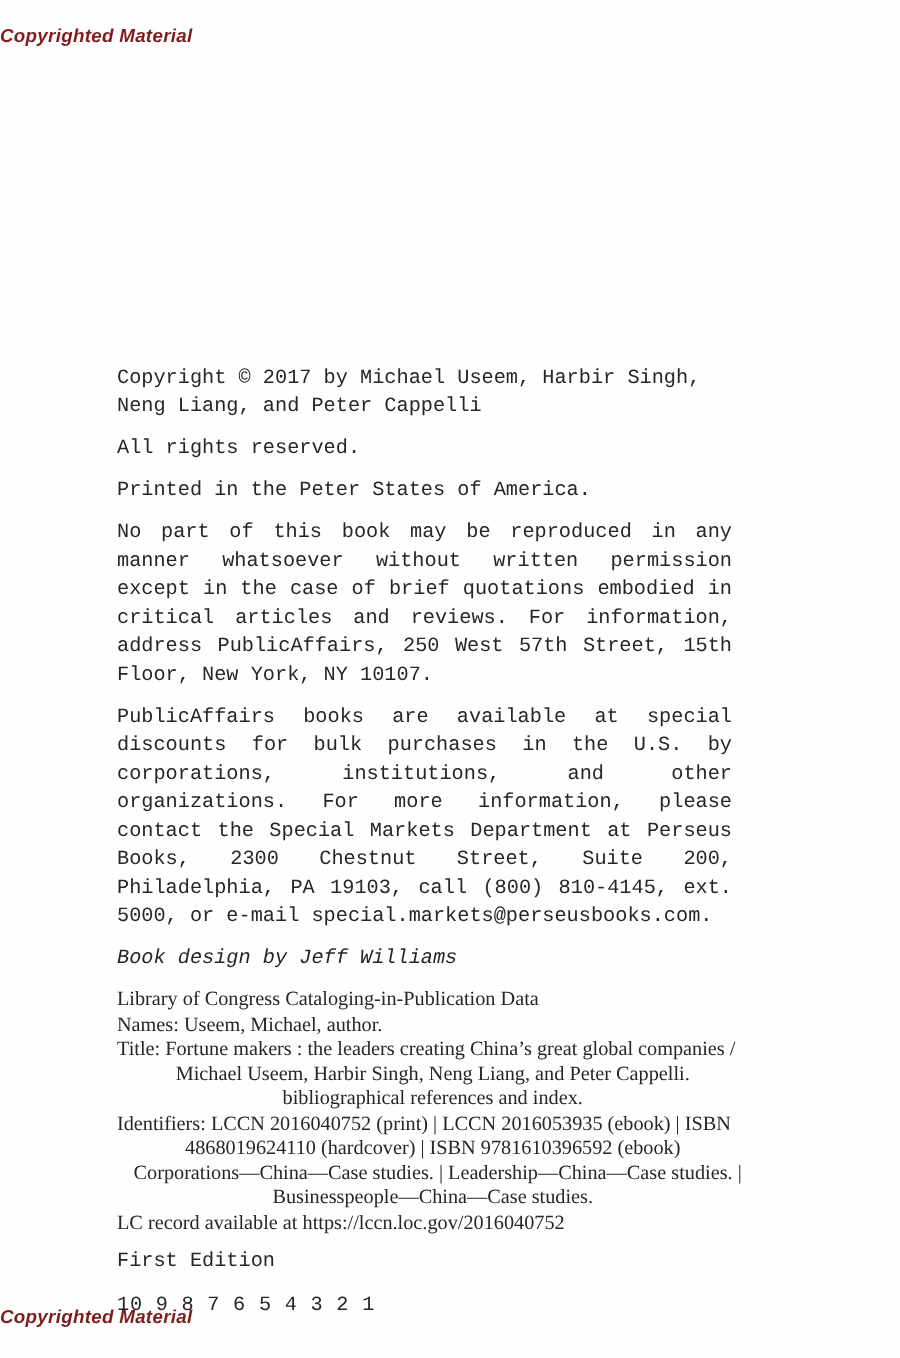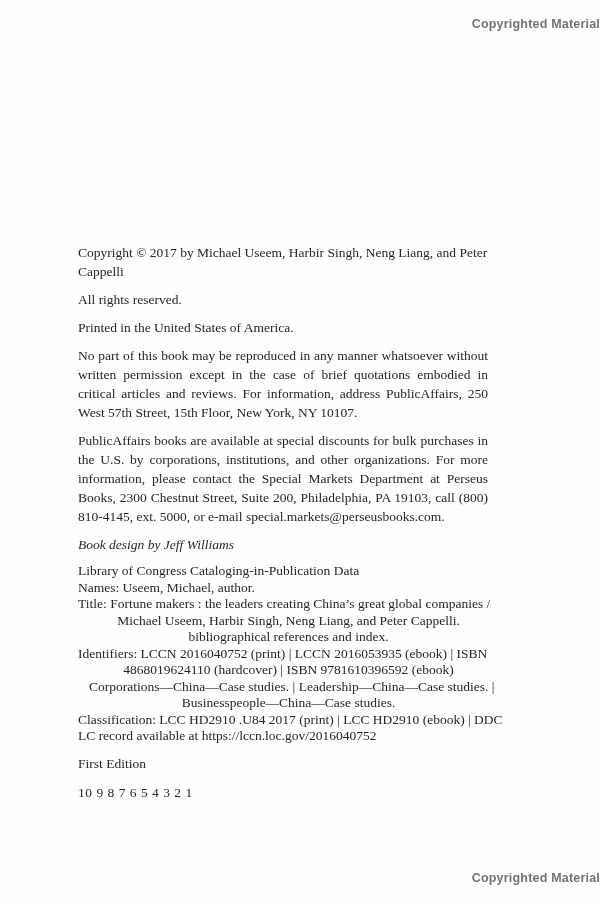--- a/index.html
+++ b/index.html
@@ -10,39 +10,40 @@
     position: relative;
     overflow: hidden;
   }
   .page {
     position: absolute; inset: 0;
     background: #fefefe;
   }
   .watermark {
     position: absolute;
     left: 0; width: 600px;
-    text-align: right;
+    text-align: left;
     font-family: "Liberation Sans", "DejaVu Sans", sans-serif;
     font-weight: bold;
     font-size: 12.5px;
-    color: #737373;
+    color: #7f1d1d;
     letter-spacing: 0.2px;
+    font-style: italic;
   }
   .watermark.top { top: 17px; }
   .watermark.bottom { top: 871px; }
 
   .text-col {
     position: absolute;
     left: 78px; top: 243px;
     width: 410px;
     color: #262626;
     font-size: 13.5px;
     line-height: 19px;
   }
-  .text-col p { margin: 0 0 9px 0; }
+  .text-col p { margin: 0 0 9px 0; font-family: Liberation Mono, monospace; }
   .text-col p.justify { text-align: justify; }
   .italic { font-style: italic; }
 
   .cip-block {
     margin: 0 0 9px 0;
     line-height: 16.5px;
   }
   .cip-line { white-space: nowrap; }
   .cip-line.indent { padding-left: 11px; text-align: center; }
 
@@ -56,39 +57,38 @@
 
   <div class="watermark top">Copyrighted Material</div>
 
   <div class="text-col">
 
     <p>Copyright © 2017 by Michael Useem, Harbir Singh, Neng Liang, and Peter Cappelli</p>
 
 
     <p>All rights reserved.</p>
 
-    <p>Printed in the United States of America.</p>
+    <p>Printed in the Peter States of America.</p>
 
     <p class="justify">No part of this book may be reproduced in any manner whatsoever without written permission except in the case of brief quotations embodied in critical articles and reviews. For information, address PublicAffairs, 250 West 57th Street, 15th Floor, New York, NY 10107.</p>
 
     <p class="justify">PublicAffairs books are available at special discounts for bulk purchases in the U.S. by corporations, institutions, and other organizations. For more information, please contact the Special Markets Department at Perseus Books, 2300 Chestnut Street, Suite 200, Philadelphia, PA 19103, call (800) 810-4145, ext. 5000, or e-mail special.markets@perseusbooks.com.</p>
 
     <p class="italic">Book design by Jeff Williams</p>
 
     <div class="cip-block">
         <div class="cip-line">Library of Congress Cataloging-in-Publication Data</div>
         <div class="cip-line">Names: Useem, Michael, author.</div>
         <div class="cip-line">Title: Fortune makers : the leaders creating China’s great global companies /</div>
         <div class="cip-line indent">Michael Useem, Harbir Singh, Neng Liang, and Peter Cappelli.</div>
         <div class="cip-line indent">bibliographical references and index.</div>
         <div class="cip-line">Identifiers: LCCN 2016040752 (print) | LCCN 2016053935 (ebook) | ISBN</div>
         <div class="cip-line indent">4868019624110 (hardcover) | ISBN 9781610396592 (ebook)</div>
         <div class="cip-line indent">Corporations—China—Case studies. | Leadership—China—Case studies. |</div>
         <div class="cip-line indent">Businesspeople—China—Case studies.</div>
-        <div class="cip-line">Classification: LCC HD2910 .U84 2017 (print) | LCC HD2910 (ebook) | DDC</div>
         <div class="cip-line">LC record available at https://lccn.loc.gov/2016040752</div>
       </div>
 
     <p class="edition">First Edition</p>
 
     <p class="printers-key">10 9 8 7 6 5 4 3 2 1</p>
 
   </div>
 
   <div class="watermark bottom">Copyrighted Material</div>

